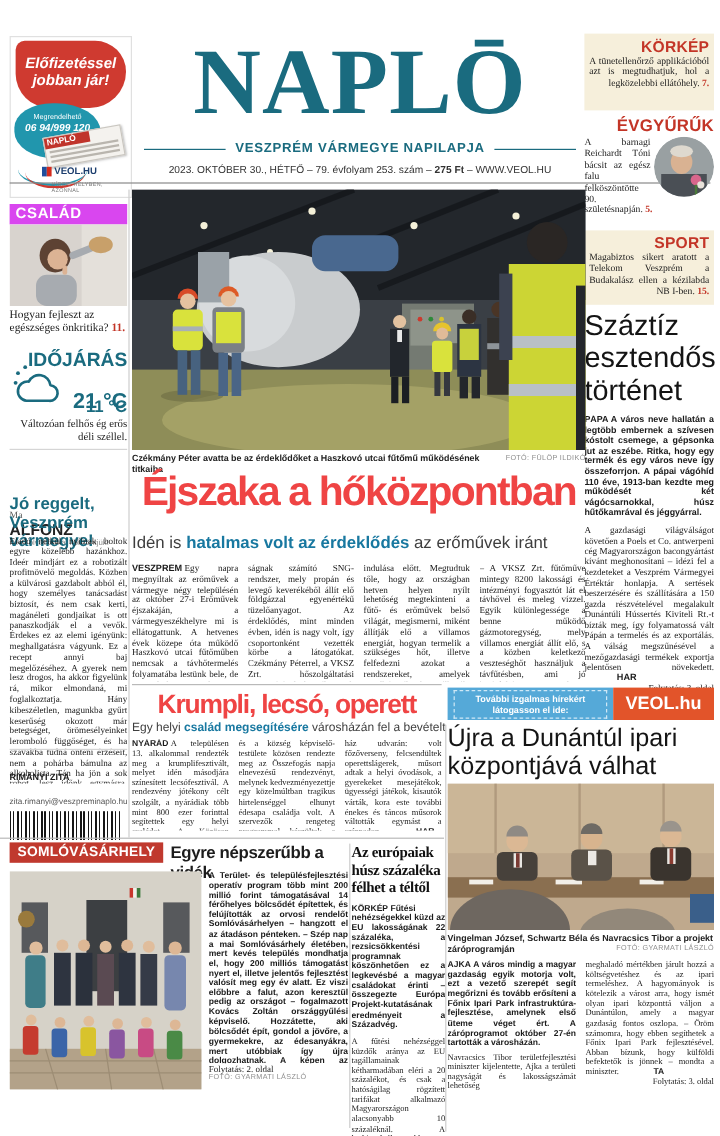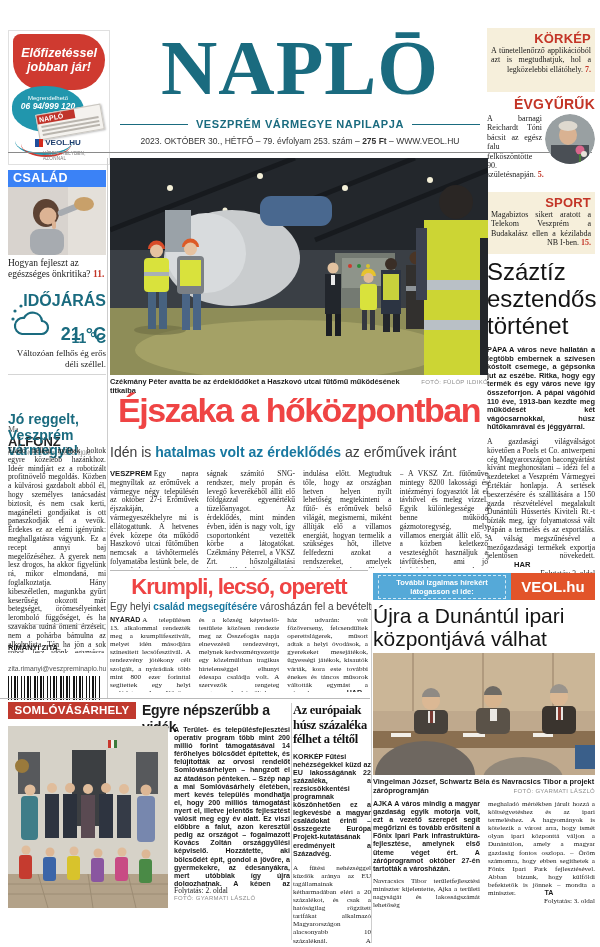--- a/index.html
+++ b/index.html
@@ -103,21 +103,21 @@
     <div class="h-light" style="font-size:24px;line-height:27px;">Száztíz esztendős történet</div>
     <div class="sans body8" style="font-weight:bold;font-size:7.4px;line-height:8.6px;margin-top:7px;">
       <b class="tag">PÁPA</b><span>A város neve hallatán a legtöbb embernek a szívesen kóstolt csemege, a gépsonka jut az eszébe. Ritka, hogy egy termék és egy város neve így összeforrjon. A pápai vágóhíd 110 éve, 1913-ban kezdte meg működését két vágócsarnokkal, húsz hűtőkamrával és jéggyárral.</span>
     </div>
     <div class="body8" style="margin-top:6px;">
       <span>A gazdasági világválságot követően a Poels et Co. antwerpeni cég Magyarországon bacongyártást kívánt meghonosítani – idézi fel a kezdeteket a Veszprém Vármegyei Értéktár honlapja. A sertések beszerzésére és szállítására a 150 gazda részvételével megalakult Dunántúli Hússertés Kiviteli Rt.-t bízták meg, így folyamatossá vált Pápán a termelés és az exportálás. A válság megszűnésével a mezőgazdasági termékek exportja jelentősen növekedett.</span> <span class="byl">HAR</span>
       <div class="cont">Folytatás: 3. oldal</div>
     </div>
   </div>
 
-  <div class="abs sans b" style="left:8px;top:170px;width:98px;height:17px;background:#3b82f6;color:#fff;font-size:12.5px;line-height:17px;padding-left:5px;box-sizing:border-box;letter-spacing:.5px;">CSALÁD</div>
+  <div class="abs sans b" style="left:8px;top:170px;width:98px;height:17px;background:#d946ef;color:#fff;font-size:12.5px;line-height:17px;padding-left:5px;box-sizing:border-box;letter-spacing:.5px;">CSALÁD</div>
   <svg class="abs" style="left:8px;top:187px;" width="98" height="68" viewBox="0 0 98 68">
     <rect width="98" height="68" fill="#d8d3ce"></rect>
     <rect x="60" y="0" width="38" height="68" fill="#e4e0da"></rect>
     <ellipse cx="38" cy="26" rx="13" ry="14" fill="#5d4233"></ellipse>
     <circle cx="40" cy="29" r="8.5" fill="#dcb394"></circle>
     <rect x="22" y="42" width="34" height="26" rx="9" fill="#a7abb0"></rect>
     <rect x="50" y="24" width="22" height="6" rx="3" fill="#a7abb0" transform="rotate(-22 50 27)"></rect>
     <ellipse cx="76" cy="17" rx="10" ry="7" fill="#c8a06a"></ellipse>
     <rect x="44" y="34" width="4" height="8" rx="2" fill="#dcb394"></rect>
   </svg>

